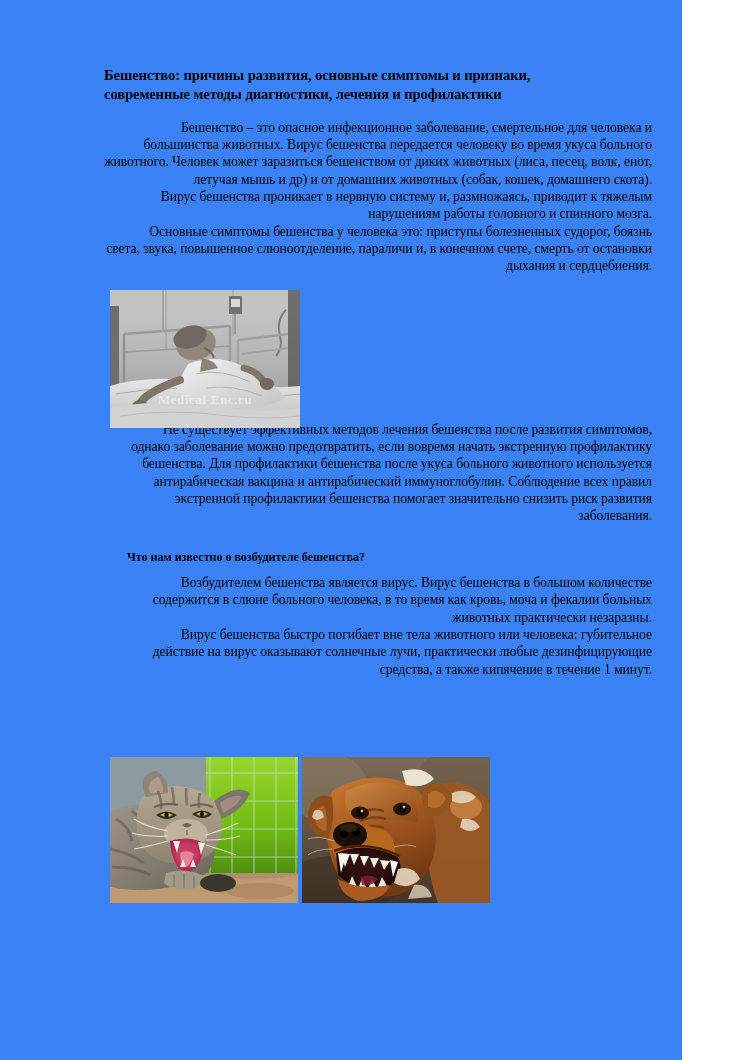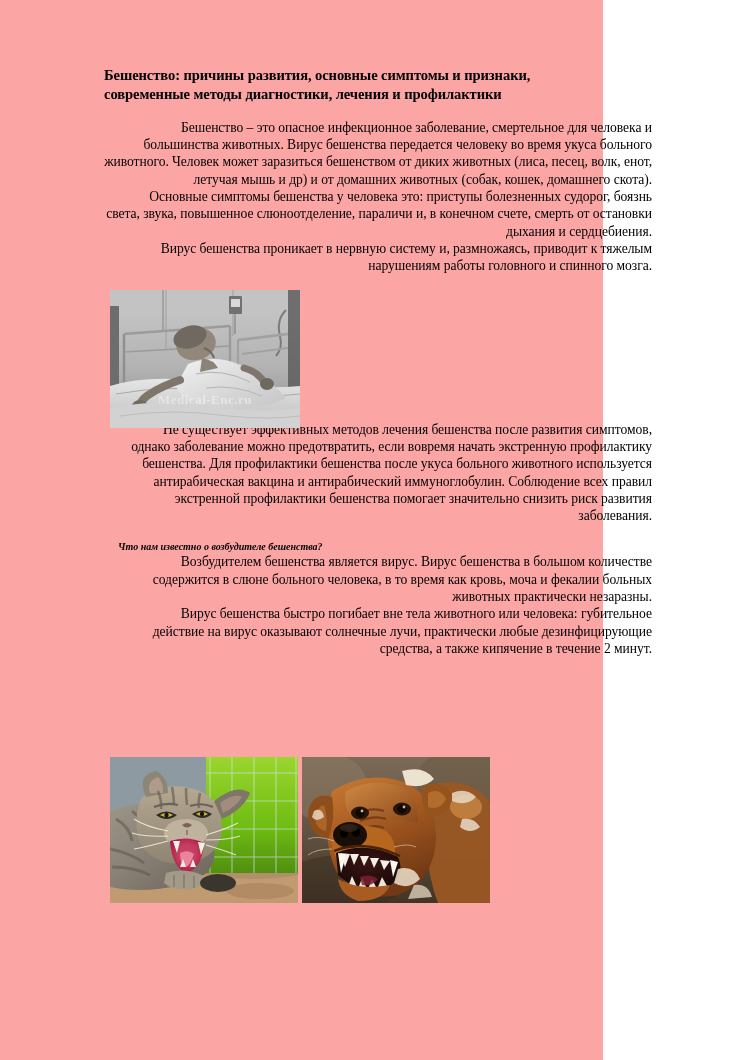--- a/index.html
+++ b/index.html
@@ -11,23 +11,23 @@
     width: 750px;
     height: 1060px;
     font-family: "Liberation Serif", "DejaVu Serif", serif;
     color: #000000;
     position: relative;
     overflow: hidden;
   }
   .page {
     position: absolute;
     left: 0; top: 0;
-    width: 603px;
+    width: 682px;
     height: 1060px;
-    background: #fca5a5;
+    background: #3b82f6;
   }
   .content {
     position: absolute;
     left: 104px;
     top: 66px;
     width: 548px;
   }
   h1.doc-title {
     font-size: 14.6px;
     line-height: 1.33;
@@ -38,26 +38,25 @@
   }
   p.para {
     font-size: 13.6px;
     line-height: 1.275;
     margin: 0;
     text-align: right;
     text-indent: 22px;
     letter-spacing: -0.05px;
   }
   h2.subhead {
-    font-size: 10px;
+    font-size: 12px;
     font-weight: bold;
-    margin: 0;
+    margin: 9px;
     line-height: 1.275;
     text-indent: 14px;
-    font-style: italic;
   }
   .gap-md { height: 16px; }
   b.strong { font-weight: normal; }
 
   
   .fig-hospital {
     position: absolute;
     left: 110px;
     top: 290px;
     width: 190px;
@@ -102,35 +101,35 @@
 <body>
 
 <div class="page">
 
   <div class="content">
 
     <h1 class="doc-title"><span>Бешенство: причины развития, основные симптомы и признаки,</span><br><span>современные методы диагностики, лечения и профилактики</span></h1>
 
     <p class="para">Бешенство – это опасное инфекционное заболевание, смертельное для человека и большинства животных. Вирус бешенства передается человеку во время укуса больного животного. Человек может заразиться бешенством от диких животных (лиса, песец, волк, енот, летучая мышь и др) и от домашних животных (собак, кошек, домашнего скота).</p>
 
+    <p class="para">Вирус бешенства проникает в нервную систему и, размножаясь, приводит к тяжелым нарушениям работы головного и спинного мозга.</p>
+
     <p class="para">Основные симптомы бешенства у человека это: приступы болезненных судорог, боязнь света, звука, повышенное слюноотделение, параличи и, в конечном счете, смерть от остановки дыхания и сердцебиения.</p>
 
-    <p class="para">Вирус бешенства проникает в нервную систему и, размножаясь, приводит к тяжелым нарушениям работы головного и спинного мозга.</p>
-
     <div style="height:146px"></div>
 
     <p class="para"><span>Не существует эффективных методов лечения бешенства после развития симптомов, однако заболевание можно предотвратить, если вовремя начать экстренную профилактику бешенства. </span><b class="strong">Для профилактики бешенства после укуса больного животного используется антирабическая вакцина и антирабический иммуноглобулин</b><span>. Соблюдение всех правил экстренной профилактики бешенства помогает значительно снизить риск развития заболевания.</span></p>
 
     <div class="gap-md"></div>
 
     <h2 class="subhead">Что нам известно о возбудителе бешенства?</h2>
 
     <p class="para">Возбудителем бешенства является вирус. Вирус бешенства в большом количестве содержится в слюне больного человека, в то время  как кровь, моча и фекалии больных животных практически незаразны.</p>
 
-    <p class="para">Вирус бешенства быстро погибает вне тела животного или человека: губительное действие на вирус оказывают солнечные лучи, практически любые дезинфицирующие средства, а также кипячение в течение 2 минут.</p>
+    <p class="para">Вирус бешенства быстро погибает вне тела животного или человека: губительное действие на вирус оказывают солнечные лучи, практически любые дезинфицирующие средства, а также кипячение в течение 1 минут.</p>
 
     <div class="gap-md"></div>
 
 
 
   </div>
 
   <div class="fig-hospital">
     <svg width="190" height="138" viewBox="0 0 190 138" xmlns="http://www.w3.org/2000/svg">
       <defs>

